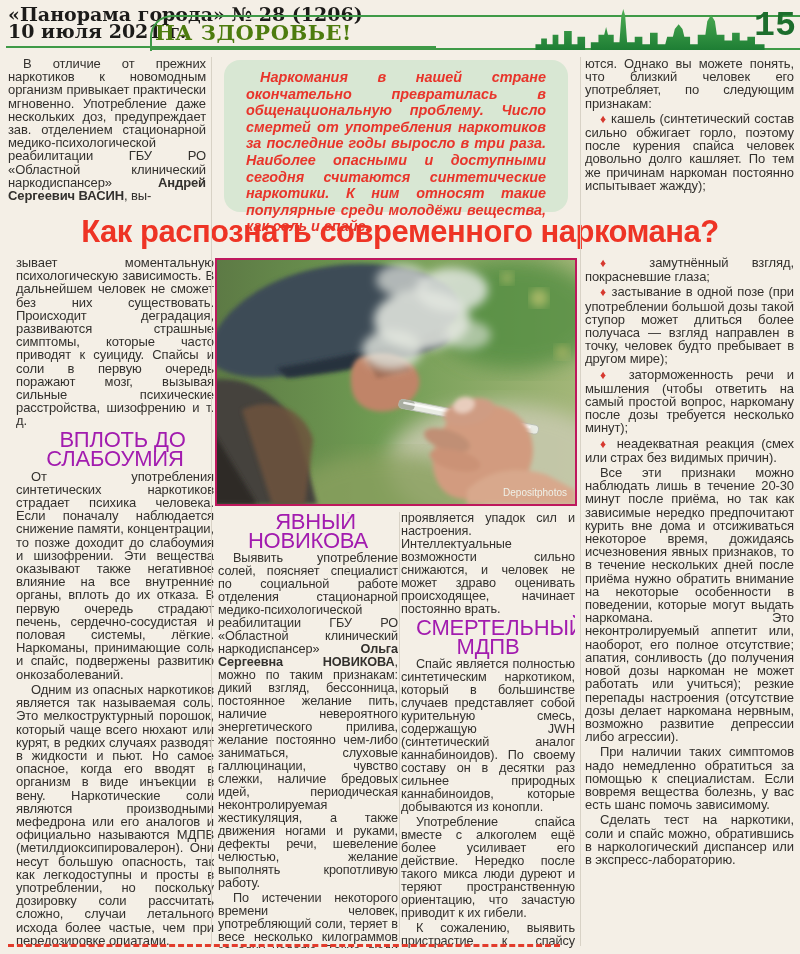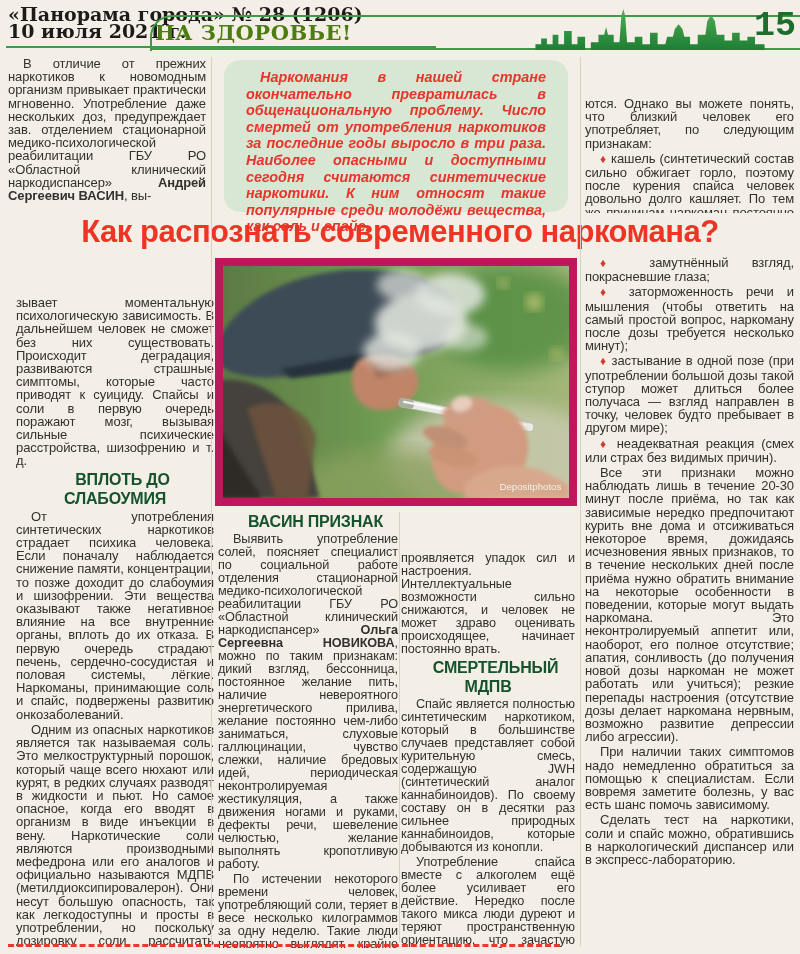--- a/index.html
+++ b/index.html
@@ -18,41 +18,41 @@
   .header-rule{position:absolute;left:150px;top:48px;width:650px;height:2px;background:#3f9a47;}
   .section-title{position:absolute;left:155px;top:20px;width:450px;
     font-family:"DejaVu Serif",serif;font-weight:bold;font-size:21px;color:#4d7c0f;letter-spacing:.5px;}
   .skyline{position:absolute;left:535px;top:8px;width:230px;height:42px;}
   .page-number{position:absolute;right:4px;top:6px;width:52px;text-align:right;
     font-family:Liberation Mono, monospace;font-weight:bold;font-size:35px;color:#1d6e2d;}
   
   .bodytext{position:absolute;font-size:13px;line-height:13.2px;letter-spacing:-.1px;text-align:justify;
     hyphens:auto;-webkit-hyphens:auto;}
   .bodytext p{margin:0 0 2px 0;text-indent:15px;}
-  .bodytext p.noind{text-indent:0;margin-top:40px;}
-  .subhead{color:#14532d;font-weight:bold;font-size:16px;line-height:19px;text-align:center;
+  .bodytext p.noind{text-indent:0;}
+  .subhead{color:#a21caf;font-weight:normal;font-size:22px;line-height:19px;text-align:center;
     margin:7px 0 4px 0;letter-spacing:-.2px;text-indent:0;}
   .dm{color:#d6392f;font-size:12px;}
   .col1-top{left:8px;top:57px;width:198px;height:156px;overflow:hidden;}
   .col4-top{left:585px;top:57px;width:209px;height:156px;overflow:hidden;}
   .col1-rest{left:16px;top:256px;width:198px;height:690px;overflow:hidden;}
   .col4-rest{left:585px;top:256px;width:209px;height:690px;overflow:hidden;}
   .col2{left:218px;top:512px;width:180px;height:436px;overflow:hidden;font-size:12.7px;line-height:13px;}
   .col3{left:401px;top:512px;width:174px;height:436px;overflow:hidden;font-size:12.7px;line-height:13px;}
   
   .lead-box{position:absolute;left:224px;top:60px;width:344px;height:152px;border-radius:16px;
     background:#d8e7d3;box-sizing:border-box;padding:9px 22px;}
   .lead-box p{margin:0;color:#e8352b;font-weight:bold;font-style:italic;
     font-size:14.4px;line-height:16.6px;text-align:justify;text-indent:14px;}
   
   .headline{position:absolute;left:0;top:214px;width:800px;text-align:center;
     font-weight:bold;font-size:31px;color:#ee3425;letter-spacing:-.5px;}
   
   .photo{position:absolute;left:215px;top:258px;width:362px;height:248px;
-    border:8px solid #be185d;box-sizing:border-box;background:#6f9b52;}
+    border:2px solid #be185d;box-sizing:border-box;background:#6f9b52;}
   .photo svg{display:block;width:100%;height:100%;}
   
   .vrule{position:absolute;width:1px;background:#d8d2c6;}
   .vr1{left:211px;top:57px;height:889px;}
   .vr2{left:580px;top:57px;height:889px;}
   .vr3{left:399px;top:512px;height:430px;}
   .dashed-rule{position:absolute;left:8px;top:944px;width:552px;height:0;
     border-top:3px dashed #e23c2c;}
   b{font-weight:bold;}
 </style>
@@ -157,39 +157,39 @@
 </div>
 
 <div class="bodytext col1-rest">
   <p class="noind">зывает моментальную психологическую зависимость. В дальнейшем человек не сможет без них существовать. Происходит деградация, развиваются страшные симптомы, которые часто приводят к суициду. Спайсы и соли в первую очередь поражают мозг, вызывая сильные психические расстройства, шизофрению и т. д.</p>
   <p class="subhead">ВПЛОТЬ ДО СЛАБОУМИЯ</p>
   <p>От употребления синтетических наркотиков страдает психика человека. Если поначалу наблюдается снижение памяти, концентрации, то позже доходит до слабоумия и шизофрении. Эти вещества оказывают также негативное влияние на все внутренние органы, вплоть до их отказа. В первую очередь страдают печень, сердечно-сосудистая и половая системы, лёгкие. Наркоманы, принимающие соль и спайс, подвержены развитию онкозаболеваний.</p>
   <p>Одним из опасных наркотиков является так называемая соль. Это мелкоструктурный порошок, который чаще всего нюхают или курят, в редких случаях разводят в жидкости и пьют. Но самое опасное, когда его вводят в организм в виде инъекции в вену. Наркотические соли являются производными мефедрона или его аналогов и официально называются МДПВ (метилдиоксипировалерон). Они несут большую опасность, так как легкодоступны и просты в употреблении, но поскольку дозировку соли рассчитать сложно, случаи летального исхода более частые, чем при передозировке опиатами.</p>
 </div>
 
 <div class="bodytext col2">
-  <p class="subhead">ВАСИН ПРИЗНАК</p>
+  <p class="subhead">ЯВНЫЙ НОВИКОВА</p>
   <p>Выявить употребление солей, поясняет специалист по социальной работе отделения стационарной медико-психологической реабилитации ГБУ РО «Областной клинический наркодиспансер» <b>Ольга Сергеевна НОВИКОВА</b>, можно по таким признакам: дикий взгляд, бессонница, постоянное желание пить, наличие невероятного энергетического прилива, желание постоянно чем-либо заниматься, слуховые галлюцинации, чувство слежки, наличие бредовых идей, периодическая неконтролируемая жестикуляция, а также движения ногами и руками, дефекты речи, шевеление челюстью, желание выполнять кропотливую работу.</p>
   <p>По истечении некоторого времени человек, употребляющий соли, теряет в весе несколько килограммов за одну неделю. Такие люди неопрятно выглядят, крайне сонливы и постоянно находятся в тяжёлой депрессии,</p>
 </div>
 
 <div class="bodytext col3">
   <p class="noind">проявляется упадок сил и настроения. Интеллектуальные возможности сильно снижаются, и человек не может здраво оценивать происходящее, начинает постоянно врать.</p>
   <p class="subhead">СМЕРТЕЛЬНЫЙ МДПВ</p>
   <p>Спайс является полностью синтетическим наркотиком, который в большинстве случаев представляет собой курительную смесь, содержащую JWH (синтетический аналог каннабиноидов). По своему составу он в десятки раз сильнее природных каннабиноидов, которые добываются из конопли.</p>
   <p>Употребление спайса вместе с алкоголем ещё более усиливает его действие. Нередко после такого микса люди дуреют и теряют пространственную ориентацию, что зачастую приводит к их гибели.</p>
   <p>К сожалению, выявить пристрастие к спайсу нелегко, — довольно длительное время негативные последствия курения смеси не проявля-</p>
 </div>
 
 <div class="bodytext col4-rest">
   <p><span class="dm">♦</span> <span>замутнённый взгляд, покрасневшие глаза;</span></p>
+  <p><span class="dm">♦</span> <span>застывание в одной позе (при употреблении большой дозы такой ступор может длиться более получаса — взгляд направлен в точку, человек будто пребывает в другом мире);</span></p>
   <p><span class="dm">♦</span> <span>заторможенность речи и мышления (чтобы ответить на самый простой вопрос, наркоману после дозы требуется несколько минут);</span></p>
-  <p><span class="dm">♦</span> <span>застывание в одной позе (при употреблении большой дозы такой ступор может длиться более получаса — взгляд направлен в точку, человек будто пребывает в другом мире);</span></p>
   <p><span class="dm">♦</span> <span>неадекватная реакция (смех или страх без видимых причин).</span></p>
   <p>Все эти признаки можно наблюдать лишь в течение 20-30 минут после приёма, но так как зависимые нередко предпочитают курить вне дома и отсиживаться некоторое время, дожидаясь исчезновения явных признаков, то в течение нескольких дней после приёма нужно обратить внимание на некоторые особенности в поведении, которые могут выдать наркомана. Это неконтролируемый аппетит или, наоборот, его полное отсутствие; апатия, сонливость (до получения новой дозы наркоман не может работать или учиться); резкие перепады настроения (отсутствие дозы делает наркомана нервным, возможно развитие депрессии либо агрессии).</p>
-  <p>При наличии таких симптомов надо немедленно обратиться за помощью к специалистам. Если вовремя заметите болезнь, у вас есть шанс помочь зависимому.</p>
+  <p>При наличии таких симптомов надо немедленно обратиться за помощью к специалистам. Если вовремя вещества болезнь, у вас есть шанс помочь зависимому.</p>
   <p>Сделать тест на наркотики, соли и спайс можно, обратившись в наркологический диспансер или в экспресс-лабораторию.</p>
 </div>
 
 <div class="vrule vr1"></div>
 <div class="vrule vr2"></div>
 <div class="vrule vr3"></div>
 <div class="dashed-rule"></div>
 
 </body></html>

